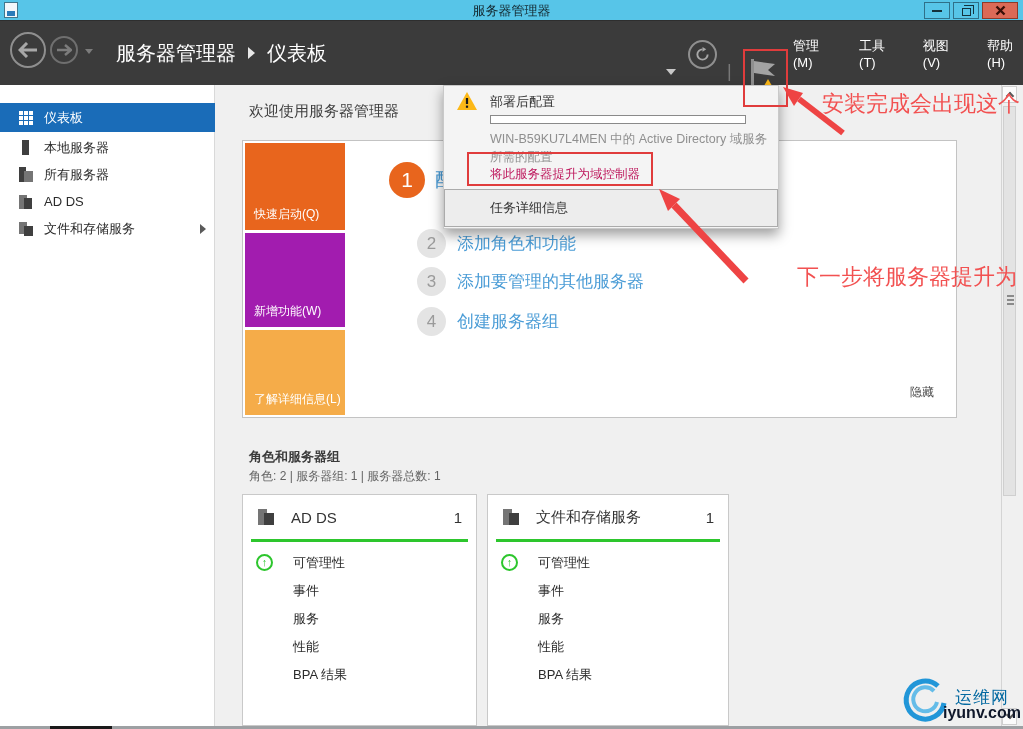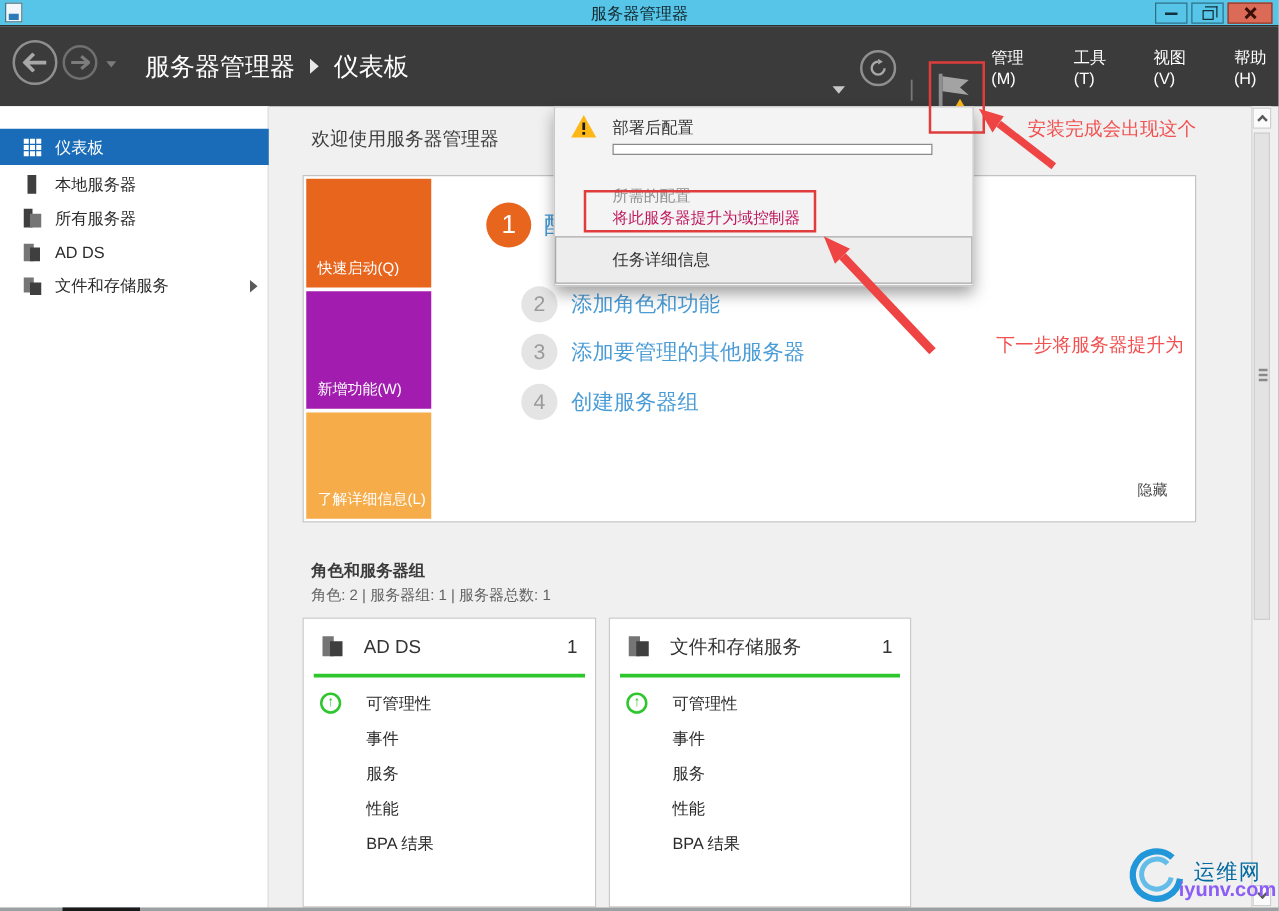--- a/index.html
+++ b/index.html
@@ -96,29 +96,29 @@
   .flyout { position:absolute; left:443px; top:85px; width:336px; height:144px; background:#F4F4F4; border:1px solid #C9C9C9; box-shadow:0 6px 12px rgba(0,0,0,0.38); z-index:50; }
   .fly-title { position:absolute; left:46px; top:7px; font-size:13px; color:#333; }
   .fly-warn { position:absolute; left:12px; top:5px; }
   .fly-progress { position:absolute; left:46px; top:29px; width:256px; height:9px; background:#FFF; border:1px solid #8A8A8A; }
   .fly-msg { position:absolute; left:46px; font-size:12.5px; color:#8F8F8F; }
   .fly-link { position:absolute; left:46px; top:80px; font-size:12.5px; color:#be185d; cursor:pointer; }
   .fly-tasks { position:absolute; left:0; right:0; bottom:1px; height:38px; background:#EDEDED; border:1px solid #ABABAB; font-size:13px; color:#333; line-height:36px; padding-left:45px; }
   .link-redrect { position:absolute; left:467px; top:152px; width:186px; height:34px; border:2px solid #E03C3C; z-index:56; }
 
   
-  .anno { position:absolute; z-index:61; color:#F25151; font-size:15px; line-height:28px; }
+  .anno { position:absolute; z-index:61; color:#F25151; font-size:22px; line-height:28px; }
   .anno-1 { left:822px; top:90px; }
   .anno-2 { left:797px; top:263px; }
   .arrows { position:absolute; left:0; top:0; z-index:60; pointer-events:none; }
 
   
   .watermark { position:absolute; left:898px; top:676px; width:125px; height:50px; z-index:70; }
   .wm-name { position:absolute; left:57px; top:10px; font-size:17px; color:#0369a1; letter-spacing:1px; }
-  .wm-site { position:absolute; left:45px; top:28px; font-size:16px; font-weight:bold; color:#8b5cf6; }
+  .wm-site { position:absolute; left:45px; top:28px; font-size:16px; font-weight:bold; color:#0f172a; }
 
   .bottom-strip { position:absolute; left:0; top:726px; width:1023px; height:3px; background:#9DA0A3; }
   .bottom-dark { position:absolute; left:50px; top:0; width:62px; height:3px; background:#1A1A1A; }
 </style>
 </head>
 <body>
 
 <div id="app">
 
   <div class="titlebar">
@@ -299,20 +299,21 @@
   </div>
 
   <div class="flyout">
     <svg class="fly-warn" width="22" height="20" viewBox="0 0 22 20">
       <polygon points="11,1 21,19 1,19" fill="#FCB817"></polygon>
       <rect x="9.9" y="7" width="2.2" height="6" fill="#1A1A1A"></rect>
       <rect x="9.9" y="14.6" width="2.2" height="2.2" fill="#1A1A1A"></rect>
     </svg>
     <div class="fly-title">部署后配置</div>
     <div class="fly-progress"></div>
+    <div class="fly-msg" style="top:45px;">WIN-B59KU7L4MEN 中的 Active Directory 域服务</div>
     <div class="fly-msg" style="top:63px;">所需的配置</div>
     <div class="fly-link">将此服务器提升为域控制器</div>
     <div class="fly-tasks">任务详细信息</div>
   </div>
   <div class="link-redrect"></div>
 
   <svg class="arrows" width="1023" height="729" viewBox="0 0 1023 729">
     <g>
       <line x1="799" y1="99" x2="843" y2="133" stroke="#EE4444" stroke-width="6"></line>
       <polygon points="783,87 803,93 794,106" fill="#EE4444"></polygon>

